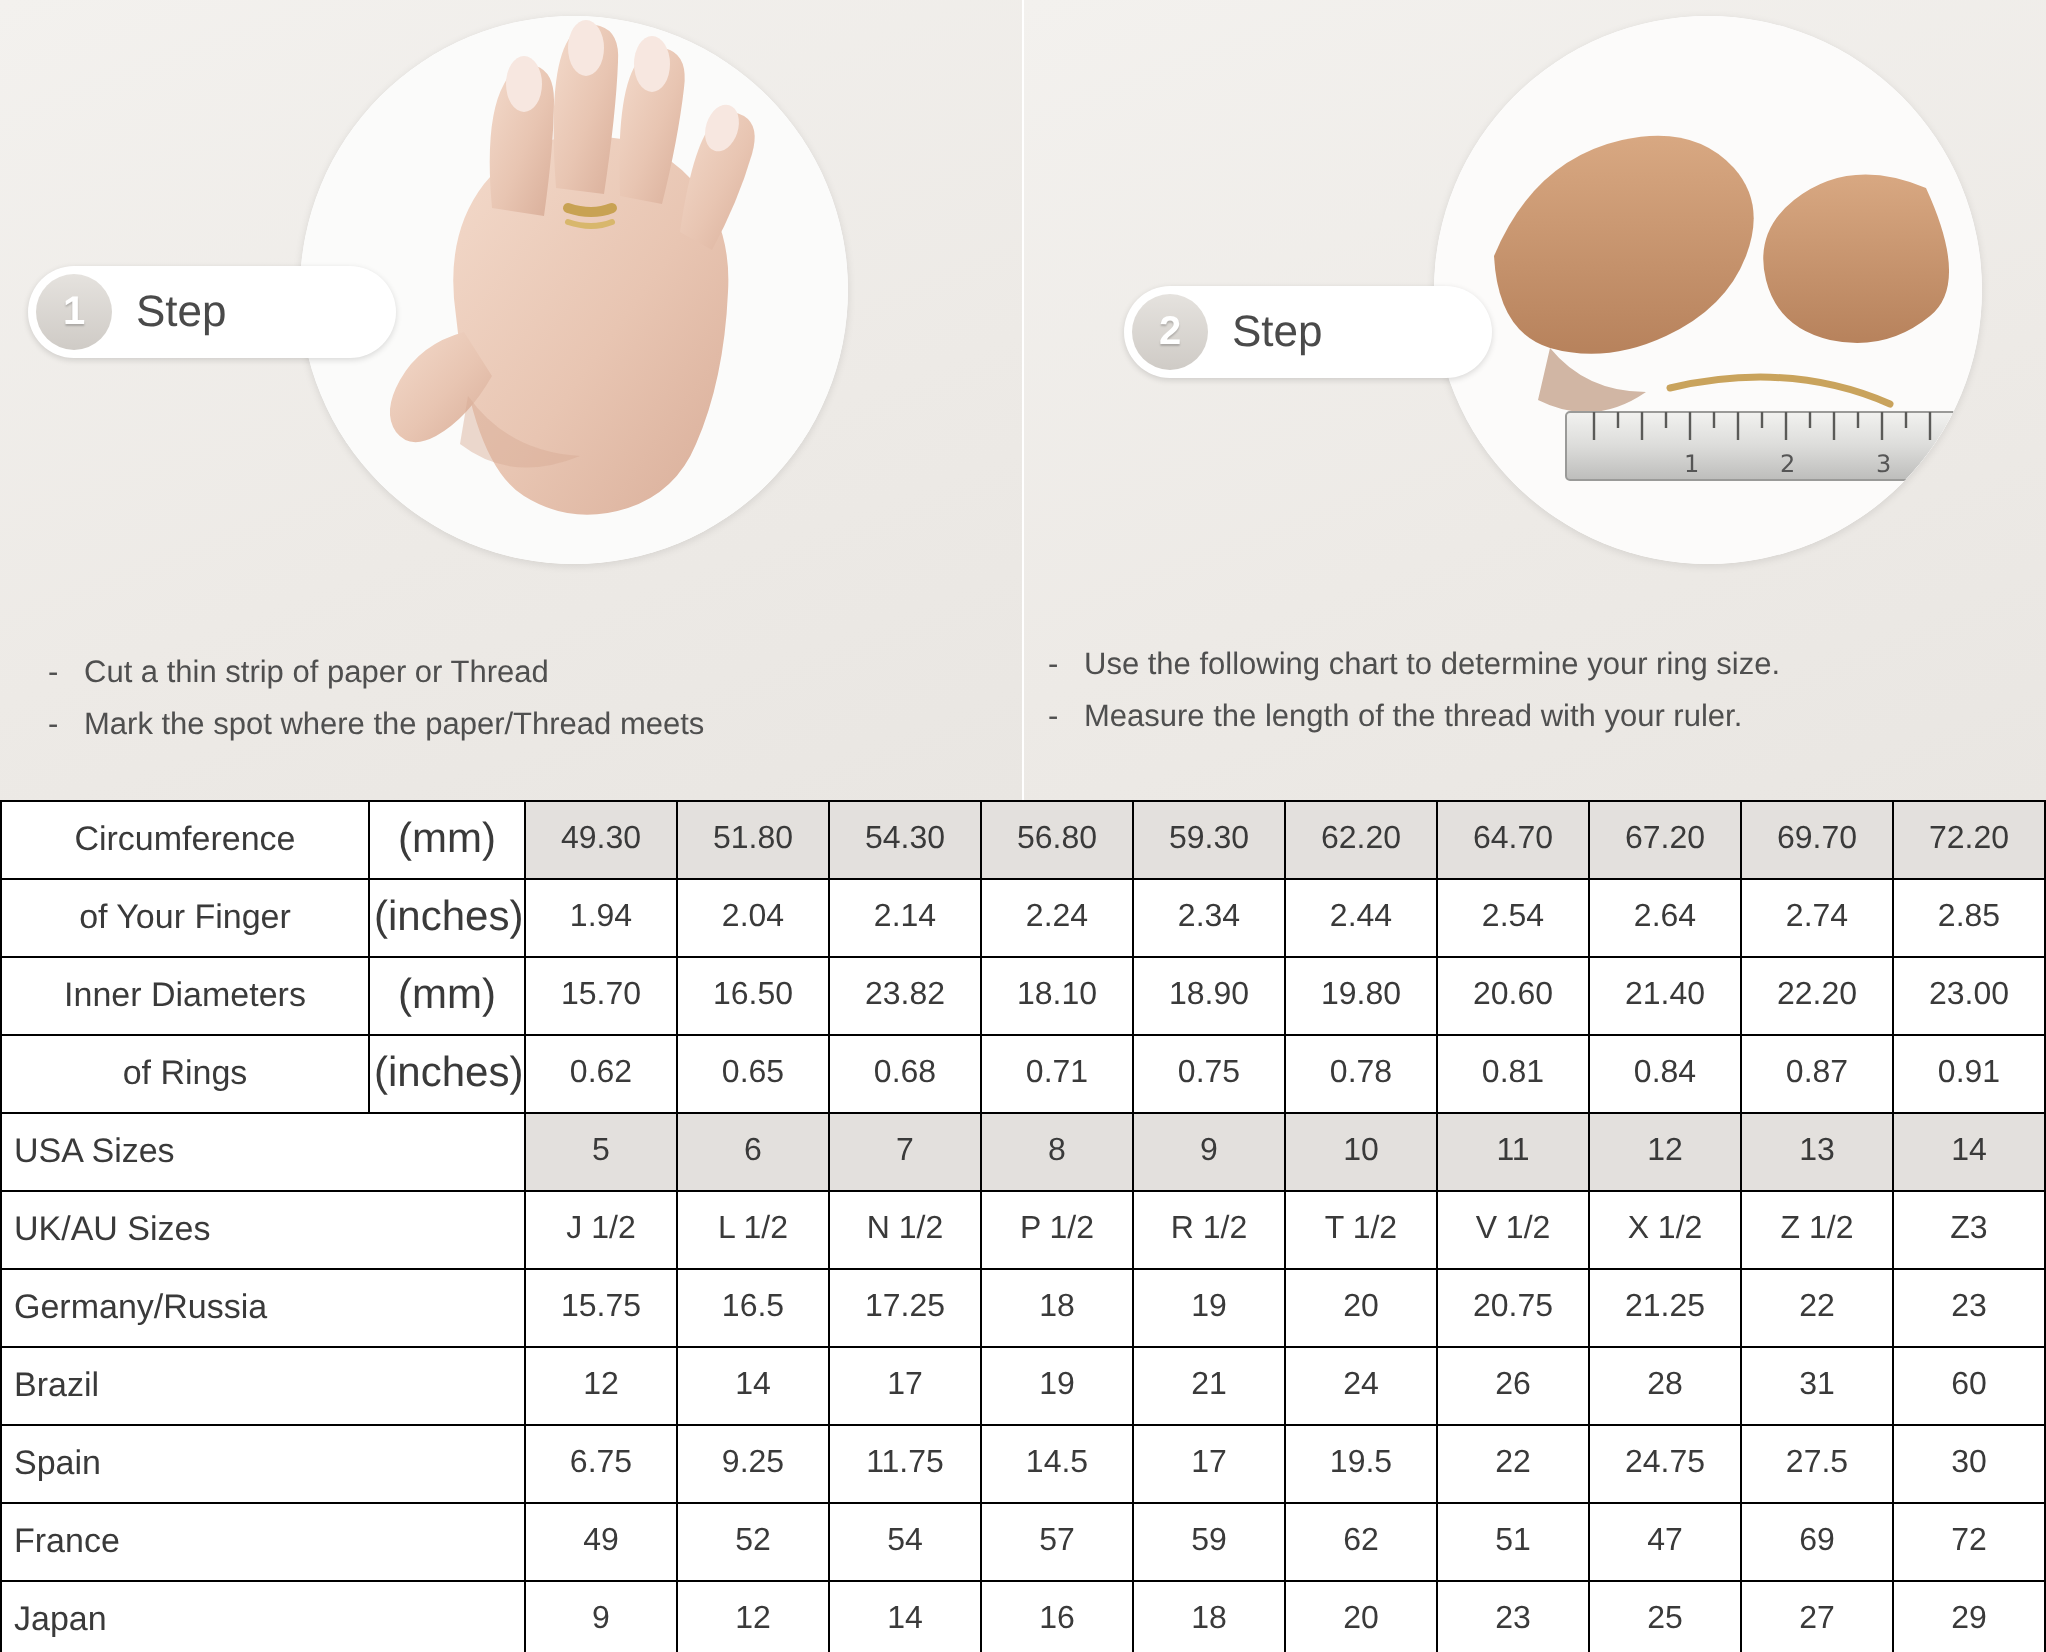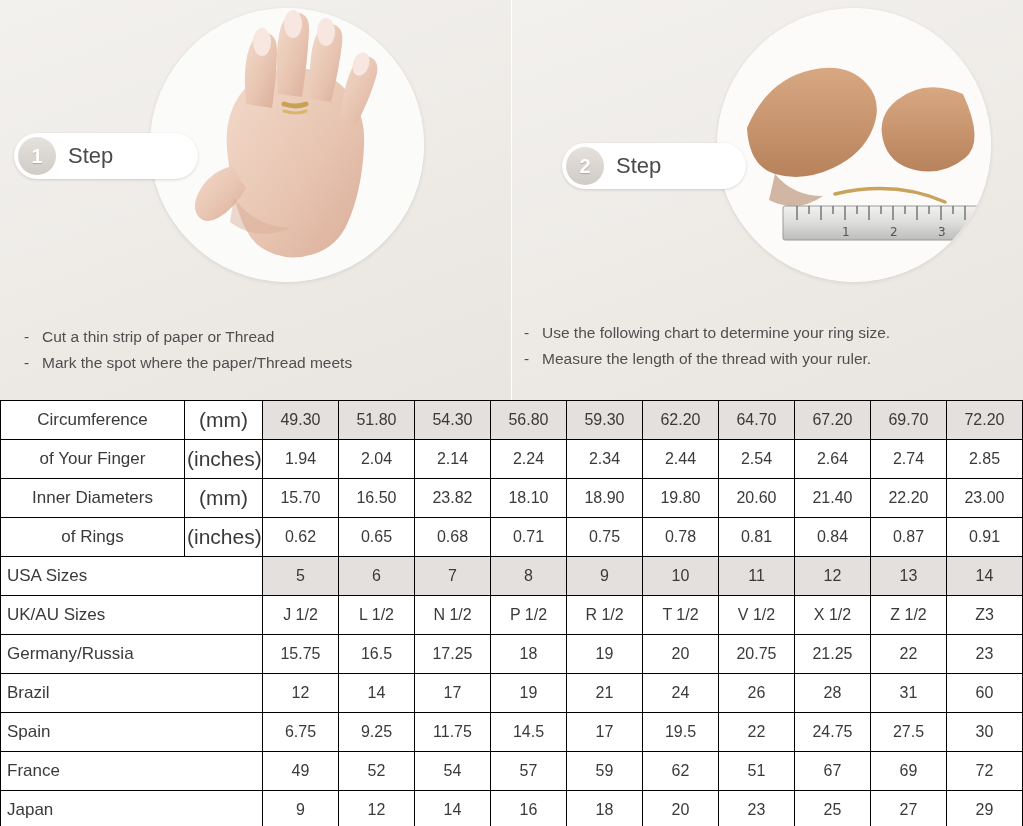--- a/index.html
+++ b/index.html
@@ -417,21 +417,21 @@
 
     <tr>
       <td class="rowhead left" colspan="2">France</td>
       <td>49</td>
       <td>52</td>
       <td>54</td>
       <td>57</td>
       <td>59</td>
       <td>62</td>
       <td>51</td>
-      <td>67</td>
+      <td>47</td>
       <td>69</td>
       <td>72</td>
     </tr>
 
     <tr>
       <td class="rowhead left" colspan="2">Japan</td>
       <td>9</td>
       <td>12</td>
       <td>14</td>
       <td>16</td>

